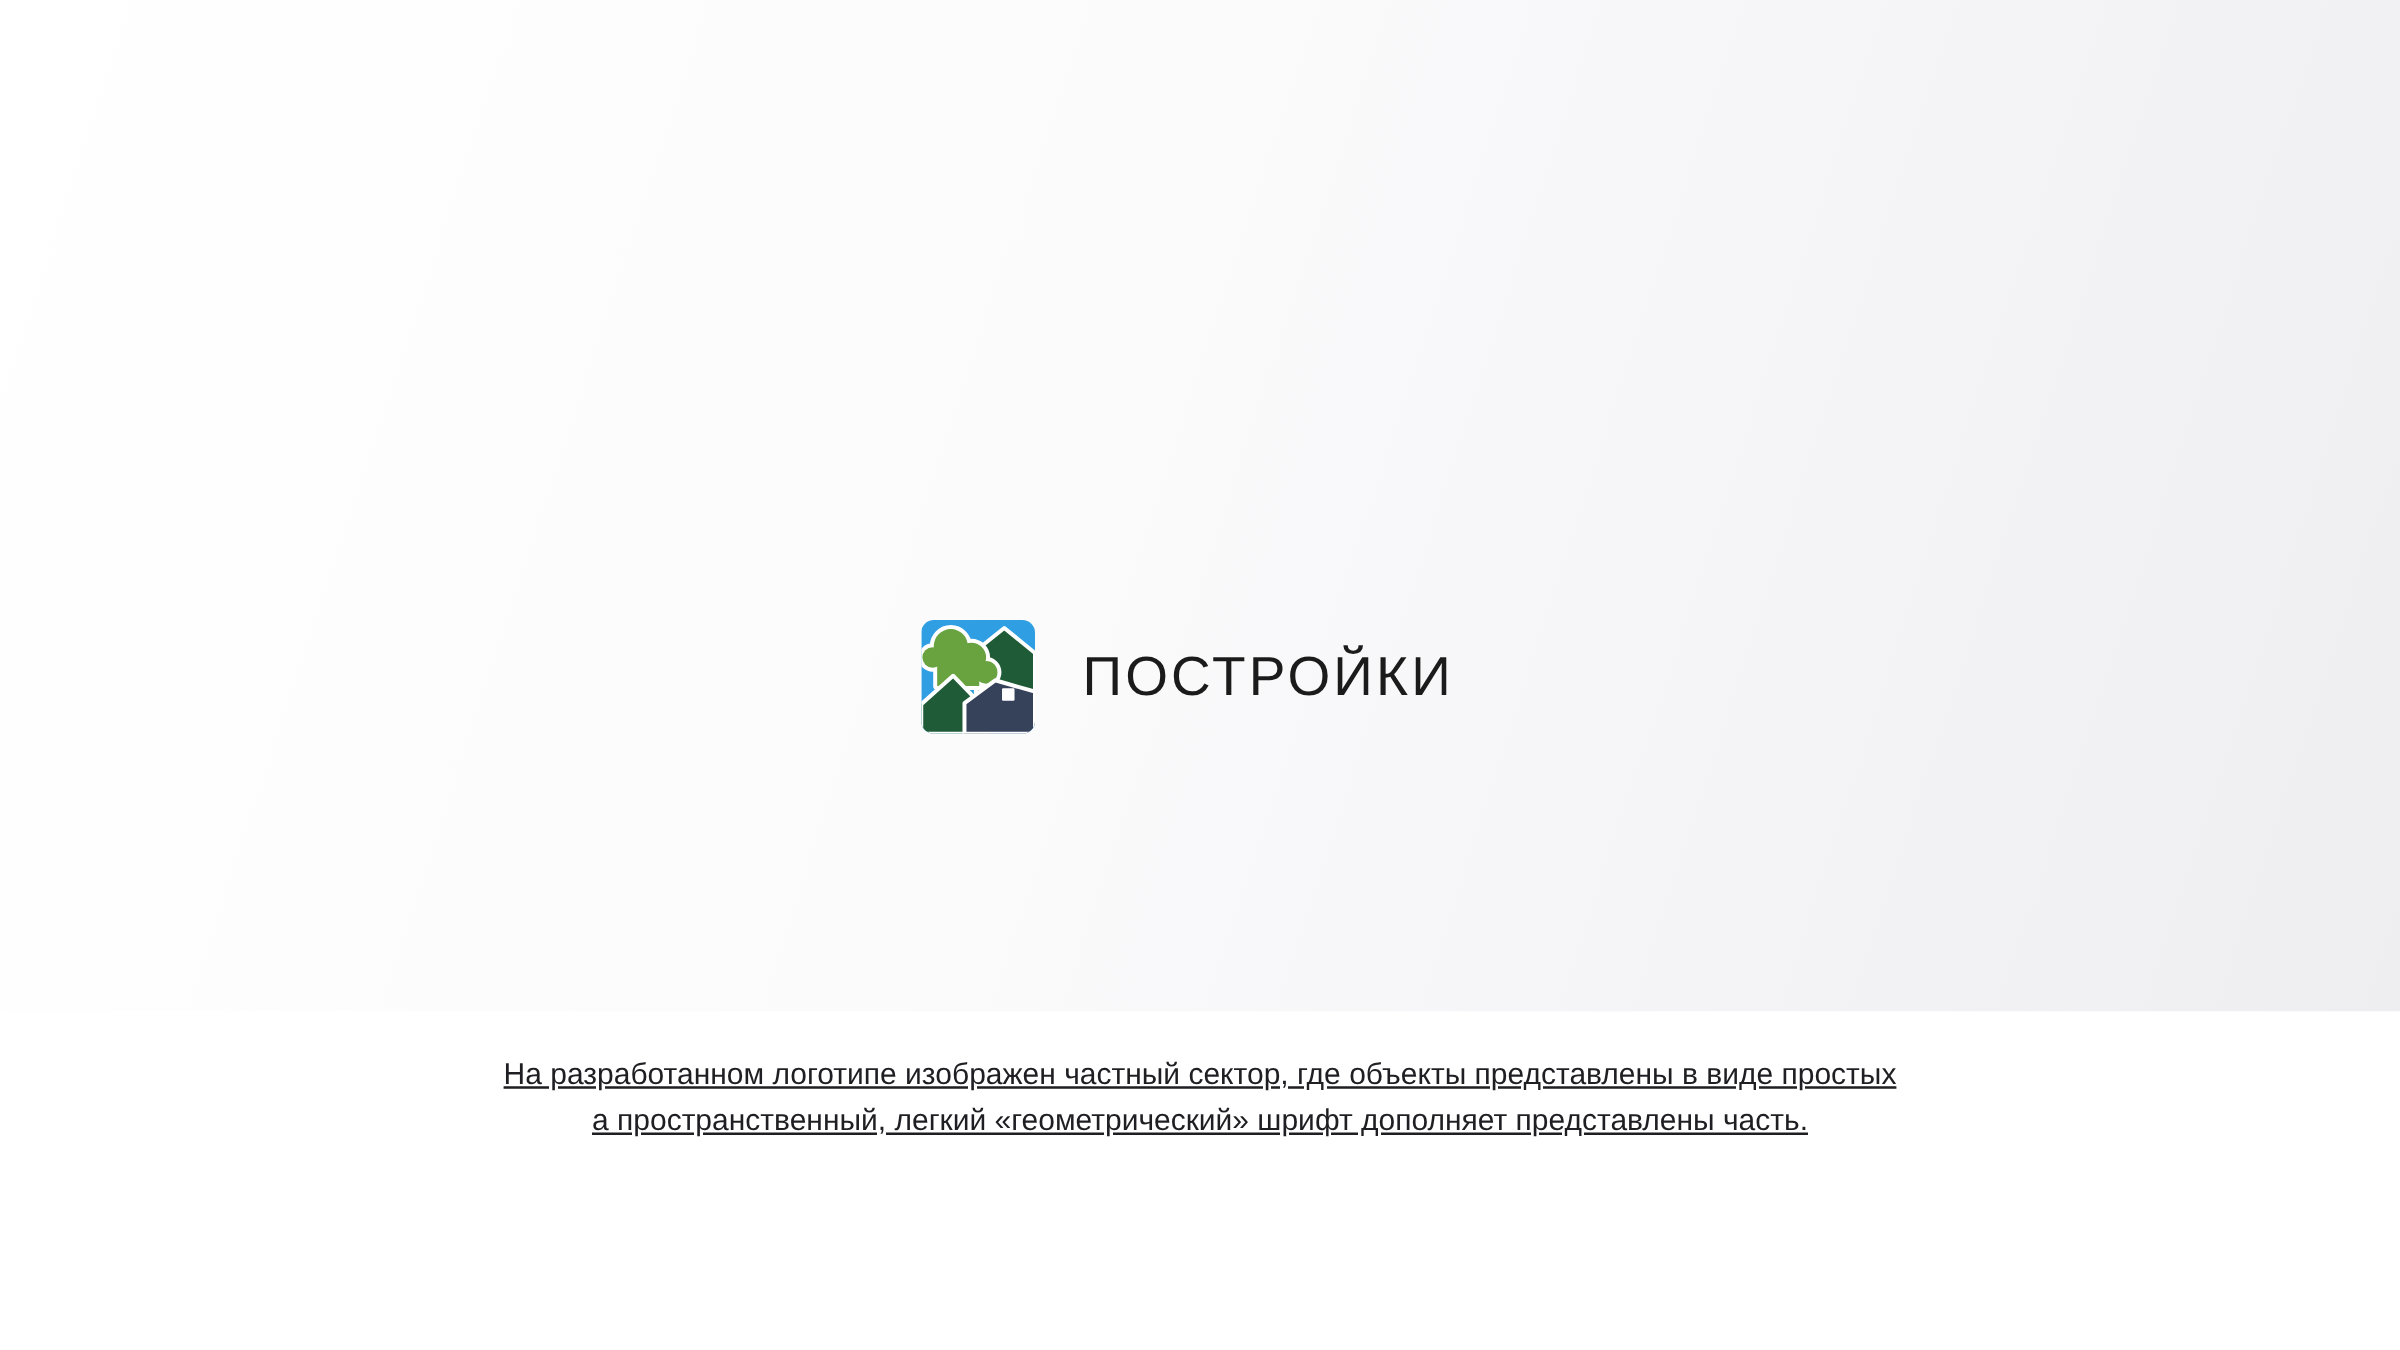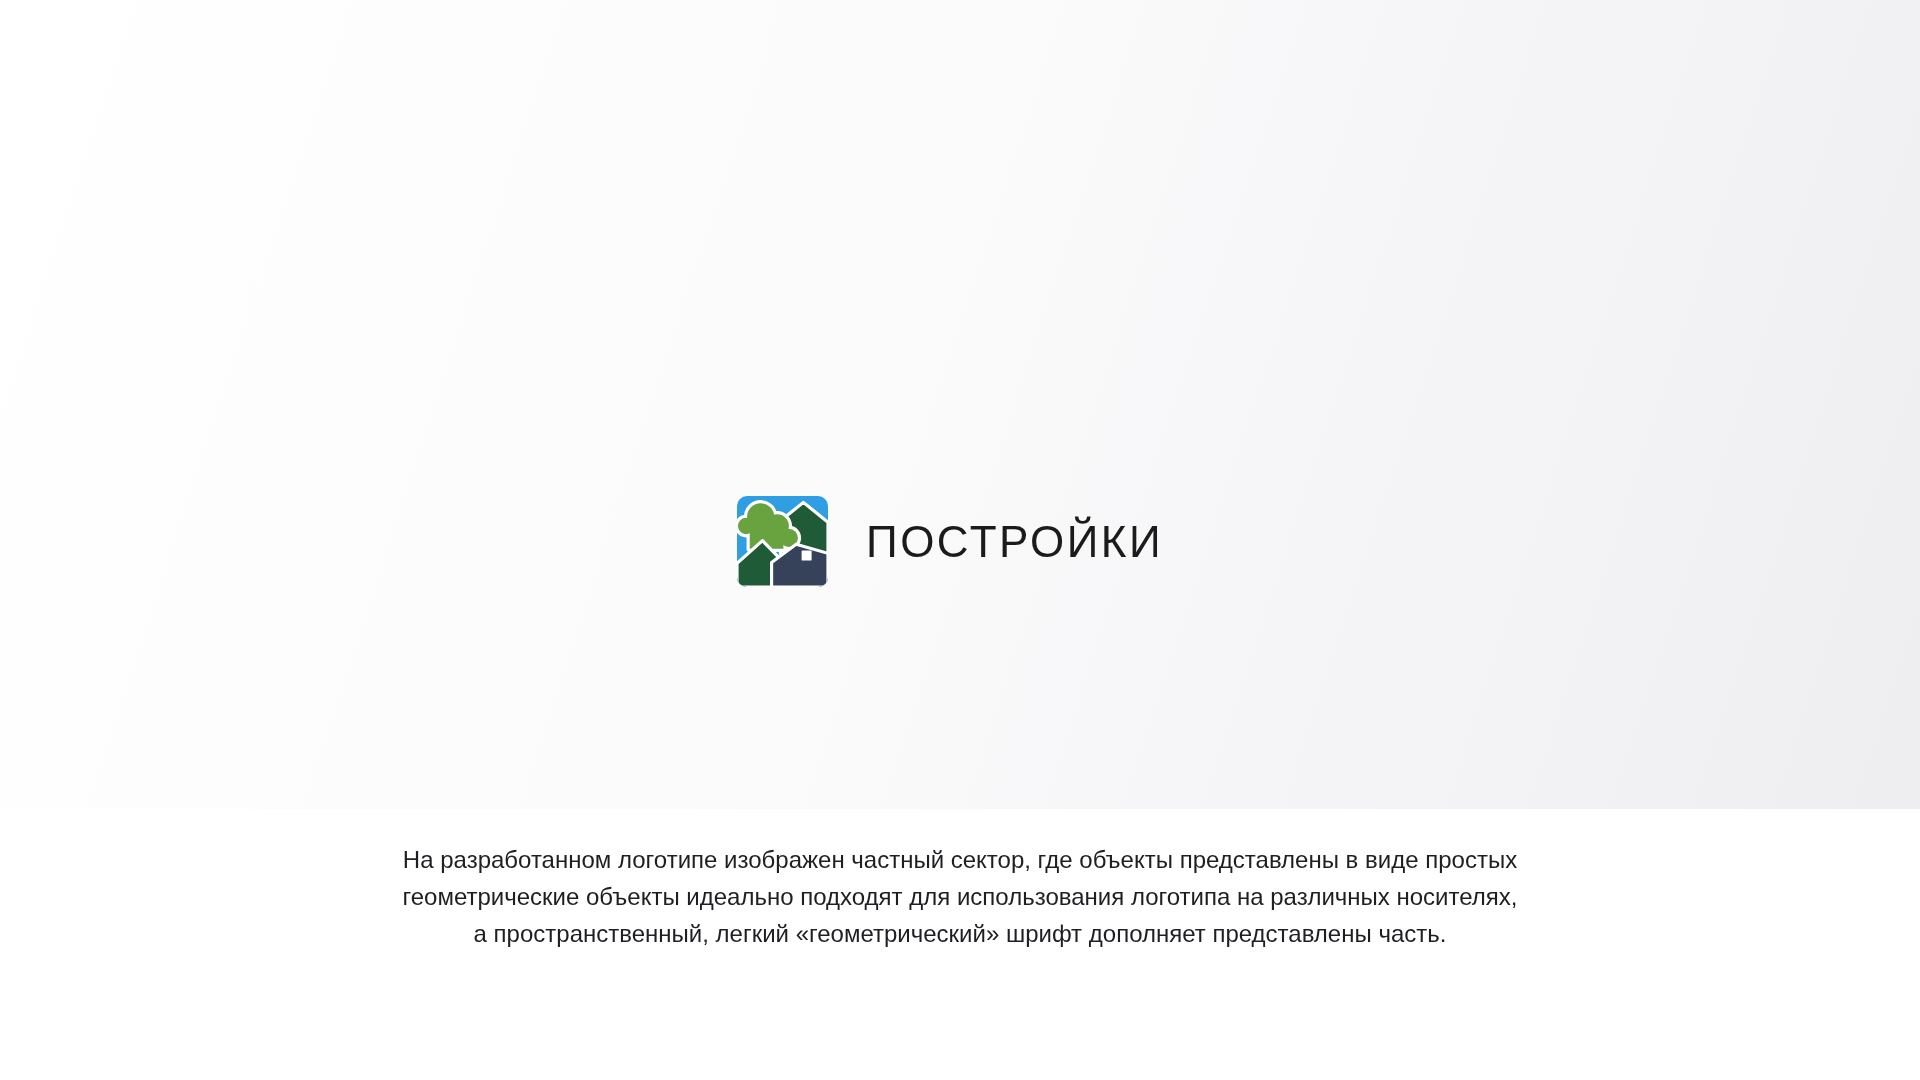--- a/index.html
+++ b/index.html
@@ -47,20 +47,21 @@
     right: 0;
     top: 841px;
     text-align: center;
     font-size: 24px;
     line-height: 37px;
     font-weight: 400;
     color: #1f1f23;
   }
   .description .line {
     white-space: nowrap;
+    text-decoration: underline;
   }
   .shape-outlined {
     stroke-width: 3.5;
     stroke-linejoin: round;
   }
 </style>
 </head>
 <body>
 
 <div class="canvas">
@@ -102,17 +103,16 @@
       </g>
     </svg>
 
     <div class="logo-title">
       <div>ПОСТРОЙКИ</div>
     </div>
   </div>
 
   <div class="description">
     <div class="line">На разработанном логотипе изображен частный сектор, где объекты представлены в виде простых</div>
-    <div class="line">геометрические объекты идеально подходят для использования логотипа на различных носителях,</div>
     <div class="line">а пространственный, легкий «геометрический» шрифт дополняет представлены часть.</div>
   </div>
 
 </div>
 
 </body></html>

